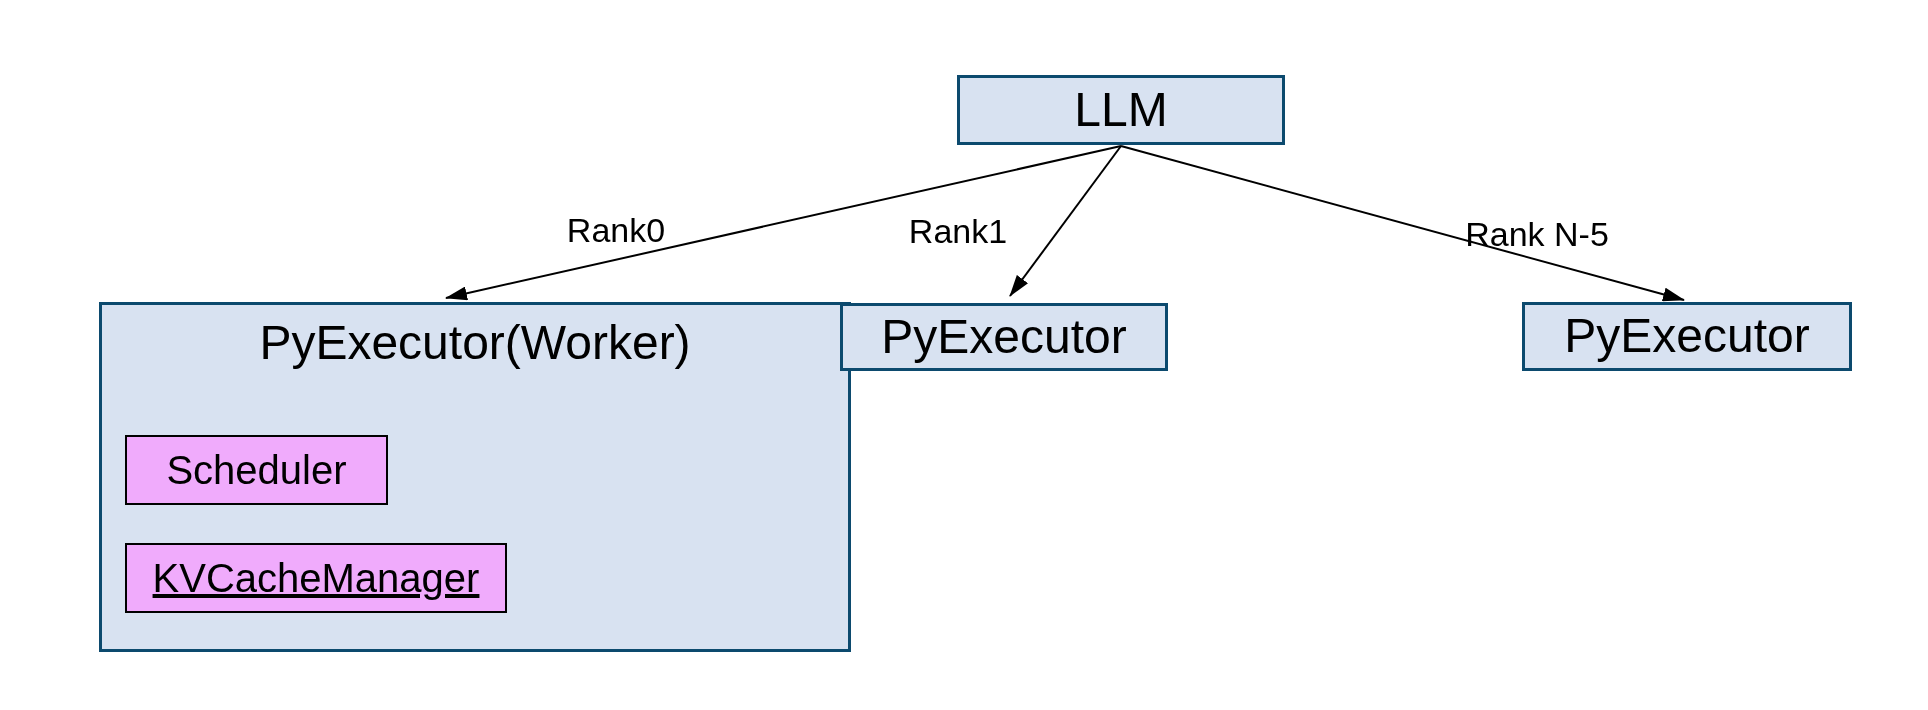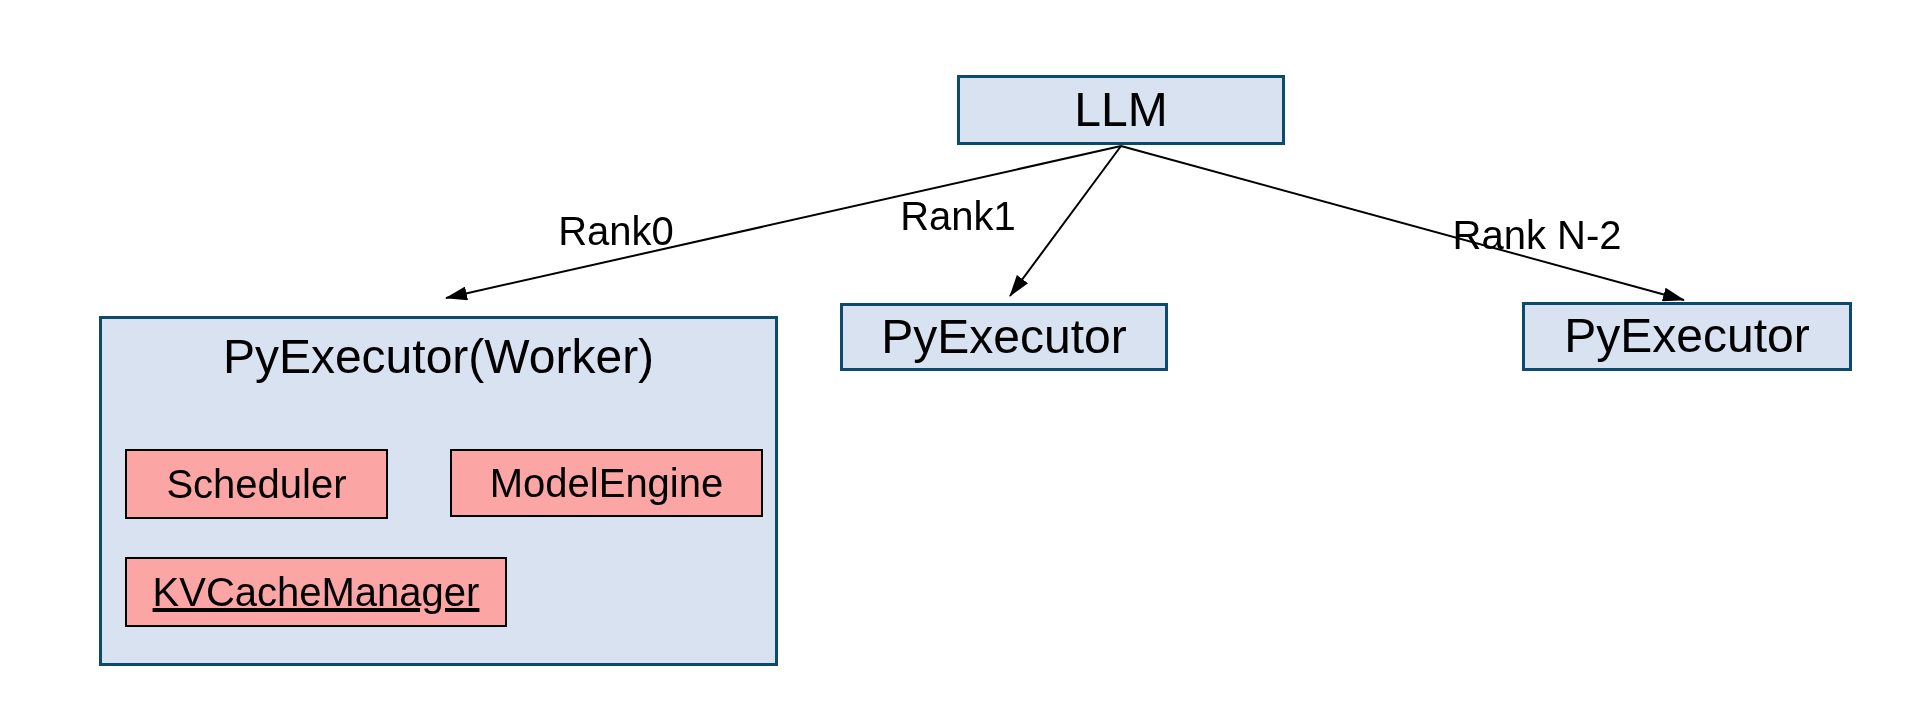--- a/index.html
+++ b/index.html
@@ -32,58 +32,58 @@
     align-items: center;
     justify-content: center;
     font-size: 48px;
     line-height: 1.1;
     white-space: nowrap;
   }
   .node-llm    { left: 957px;  top: 75px;  width: 328px; height: 70px; }
   .node-mid    { left: 840px;  top: 303px; width: 328px; height: 68px; }
   .node-right  { left: 1522px; top: 302px; width: 330px; height: 69px; }
   .node-worker {
-    left: 99px; top: 316px; width: 679px; height: 350px;
+    left: 99px; top: 302px; width: 752px; height: 350px;
     display: block;
   }
   .worker-title {
     position: absolute;
     left: 0;
     top: 12px;
     width: 100%;
     text-align: center;
     font-size: 48px;
     line-height: 1.1;
     white-space: nowrap;
   }
   .subnode {
     position: absolute;
     box-sizing: border-box;
-    background: #fca5a5;
+    background: #f0abfc;
     border: 2px solid #000000;
     display: flex;
     align-items: center;
     justify-content: center;
     font-size: 40px;
     line-height: 1.1;
     white-space: nowrap;
   }
   .sub-scheduler { left: 23px;  top: 130px; width: 263px; height: 70px; }
   .sub-engine    { left: 348px; top: 130px; width: 313px; height: 68px; }
   .sub-kvcache   { left: 23px;  top: 238px; width: 382px; height: 70px; text-decoration: underline; }
   .sub-sampler   { left: 449px; top: 238px; width: 212px; height: 70px; }
   .edge-label {
     position: absolute;
     transform: translate(-50%, -50%);
-    font-size: 40px;
+    font-size: 34px;
     line-height: 1.1;
     white-space: nowrap;
   }
   .label-rank0  { left: 616px;  top: 231px; }
-  .label-rank1  { left: 958px;  top: 216px; }
+  .label-rank1  { left: 958px;  top: 232px; }
   .label-rankn  { left: 1537px; top: 235px; }
 </style>
 </head>
 <body>
 
 <div class="canvas">
 
   <svg class="edges-layer" width="1928" height="710" viewBox="0 0 1928 710" xmlns="http://www.w3.org/2000/svg">
     <defs>
       <marker id="arrowhead" markerUnits="userSpaceOnUse" markerWidth="22" markerHeight="14" refX="21" refY="7" orient="auto">
@@ -94,29 +94,26 @@
     <line x1="1121" y1="146" x2="1010" y2="296" stroke="#000000" stroke-width="2" marker-end="url(#arrowhead)"></line>
     <line x1="1121" y1="146" x2="1684" y2="300" stroke="#000000" stroke-width="2" marker-end="url(#arrowhead)"></line>
   </svg>
 
   <div class="node node-llm">
     <span>LLM</span>
   </div>
 
   <div class="edge-label label-rank0">Rank0</div>
   <div class="edge-label label-rank1">Rank1</div>
-  <div class="edge-label label-rankn">Rank N-2</div>
+  <div class="edge-label label-rankn">Rank N-5</div>
 
   <div class="node node-worker">
     <div class="worker-title">PyExecutor(Worker)</div>
     <div class="subnode sub-scheduler">
       <span>Scheduler</span>
-    </div>
-    <div class="subnode sub-engine">
-      <span>ModelEngine</span>
     </div>
     <div class="subnode sub-kvcache">
       <span>KVCacheManager</span>
     </div>
   </div>
 
   <div class="node node-mid">
     <span>PyExecutor</span>
   </div>
 

